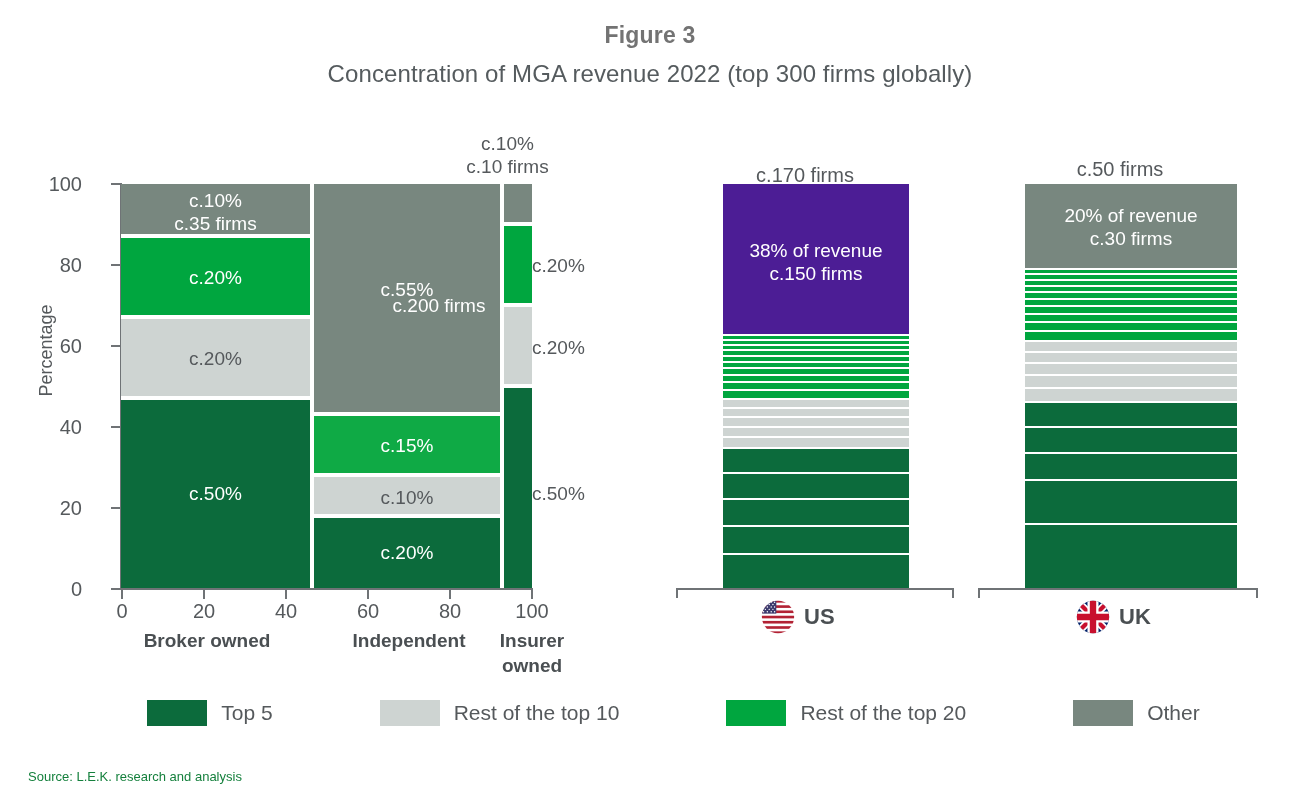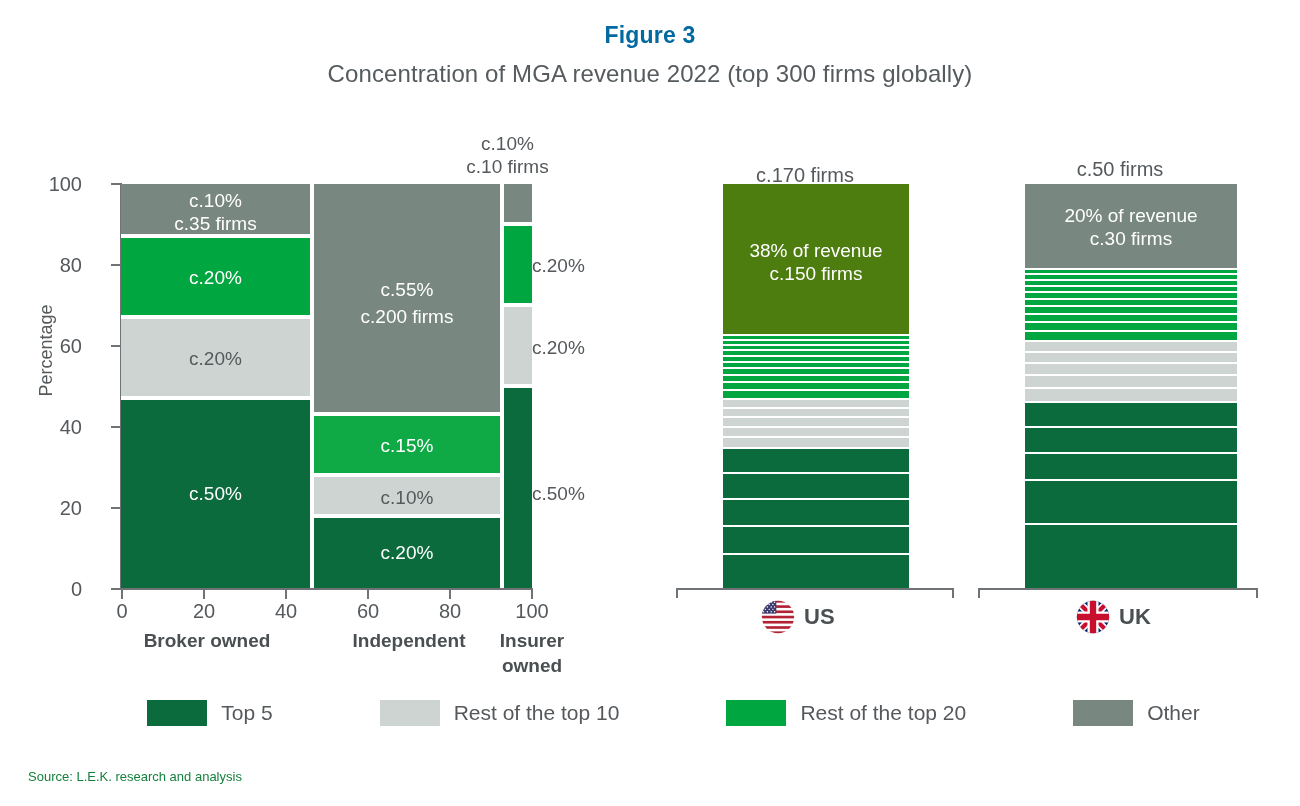--- a/index.html
+++ b/index.html
@@ -18,21 +18,21 @@
 
   
   #figure-title {
     position: absolute;
     top: 22px;
     left: 0;
     width: 1300px;
     text-align: center;
     font-size: 23px;
     font-weight: bold;
-    color: #0369a1;
+    color: #737373;
     letter-spacing: 0.2px;
   }
   #chart-subtitle {
     position: absolute;
     top: 60px;
     left: 0;
     width: 1300px;
     text-align: center;
     font-size: 24px;
     font-weight: normal;
@@ -275,21 +275,21 @@
       <div class="seg-label dark" style="top:28px;">c.20%</div>
     </div>
     <div class="mosaic-seg" style="top:214px; height:190px; background:#0c6b3c; border-bottom:none;">
       <div class="seg-label light" style="top:82px;">c.50%</div>
     </div>
   </div>
 
   <div class="mosaic-col" style="left:193px; width:186px;">
     <div class="mosaic-seg" style="top:0px; height:230px; background:#78877f; border-top:none;">
       <div class="seg-label light" style="top:94px;">c.55%</div>
-      <div class="seg-label light" style="top:121px;">c.200 firms</div>
+      <div class="seg-label light" style="top:110px;margin-left:32px;">c.200 firms</div>
     </div>
     <div class="mosaic-seg" style="top:230px; height:61px; background:#0faa45;">
       <div class="seg-label light" style="top:18px;">c.15%</div>
     </div>
     <div class="mosaic-seg" style="top:291px; height:41px; background:#ced4d2;">
       <div class="seg-label dark" style="top:9px;">c.10%</div>
     </div>
     <div class="mosaic-seg" style="top:332px; height:72px; background:#0c6b3c; border-bottom:none;">
       <div class="seg-label light" style="top:23px;">c.20%</div>
     </div>
@@ -331,21 +331,21 @@
 <div class="cat-label" style="left:484px; width:96px;">
   <div>Insurer</div>
   <div>owned</div>
 </div>
 
 <div class="panel-top-label" style="left:700px; top:164px; width:210px;">c.170 firms</div>
 
 <div class="bar-panel">
   <div class="bar-stack" style="left:723px; width:186px; height:404px;">
 
-    <div class="bar-seg" style="top:0px; height:150px; background:#4d7c0f; border-top:none;">
+    <div class="bar-seg" style="top:0px; height:150px; background:#4c1d95; border-top:none;">
       <div class="seg-label light" style="top:55px;">38% of revenue</div>
       <div class="seg-label light" style="top:78px;">c.150 firms</div>
     </div>
 
     <div class="bar-seg" style="top:150px; height:5px;  background:#00a63f;"></div>
     <div class="bar-seg" style="top:155px; height:5px;  background:#00a63f;"></div>
     <div class="bar-seg" style="top:160px; height:5px;  background:#00a63f;"></div>
     <div class="bar-seg" style="top:165px; height:6px;  background:#00a63f;"></div>
     <div class="bar-seg" style="top:171px; height:6px;  background:#00a63f;"></div>
     <div class="bar-seg" style="top:177px; height:6px;  background:#00a63f;"></div>

